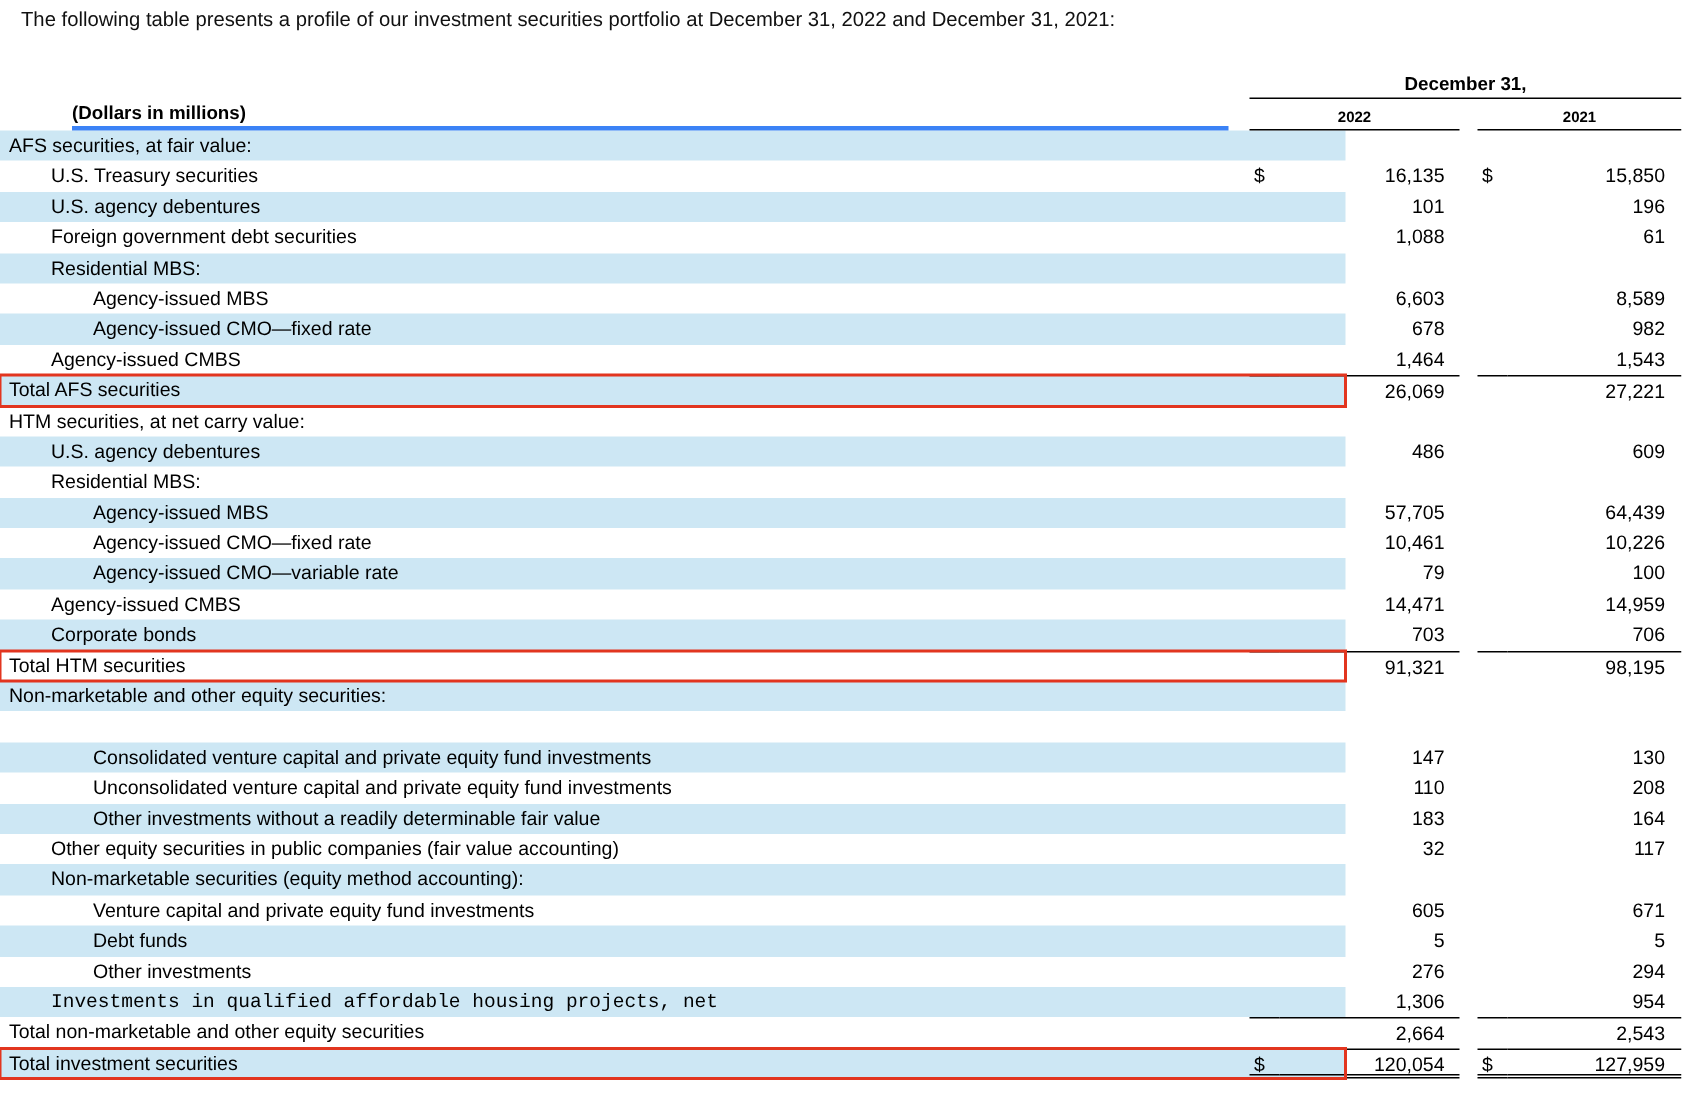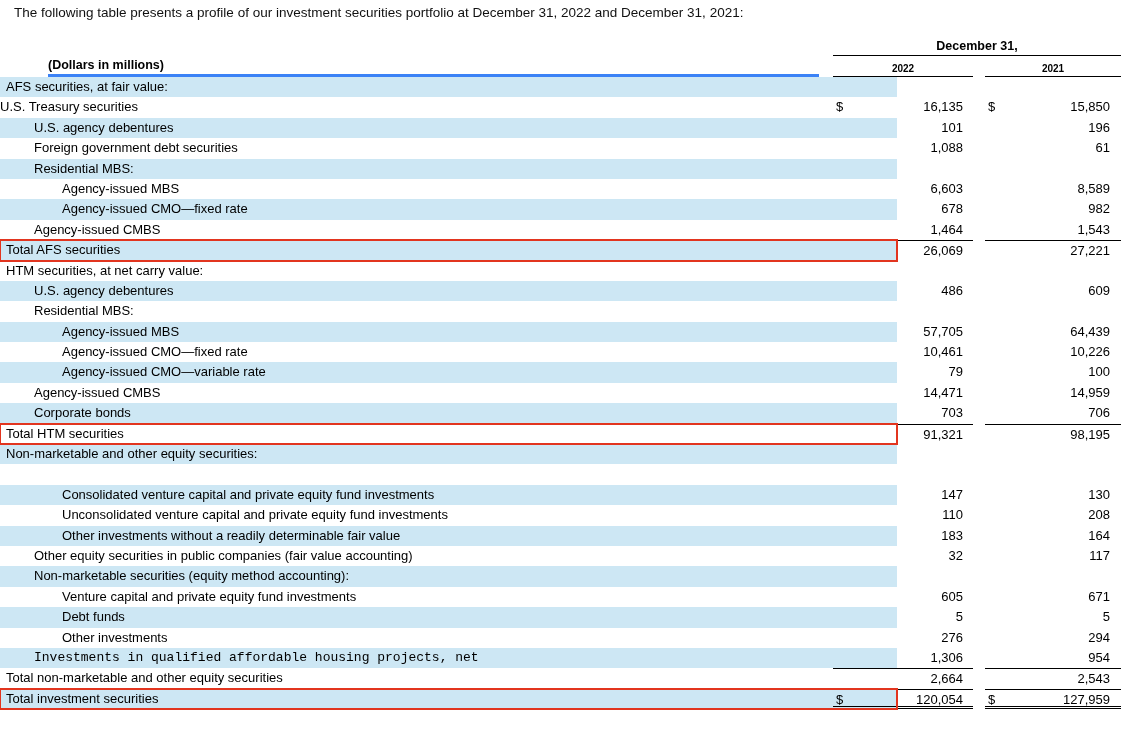--- a/index.html
+++ b/index.html
@@ -7,21 +7,21 @@
   body {
     font-family: "Liberation Sans", sans-serif;
     color: #000;
     height: 739px;
     overflow: hidden;
   }
   .doc { width: 1121px; padding-top: 5px; }
   .intro {
     font-size: 13.5px;
     padding-left: 14px;
-    margin-bottom: 13px;
+    margin-bottom: 23px;
     color: #111;
   }
   .grid {
     display: grid;
     grid-template-columns: 833px 20px 120px 12px 20px 116px;
     width: 897px;
   }
   
   .hrow-a { height: 23px; }
   .hcell-empty { grid-column: 1; }
@@ -87,21 +87,21 @@
   <div class="grid row">
     <div class="cell label" style="padding-left: 6px;">AFS securities, at fair value:</div>
     <div class="cell dollar d2022"></div>
     <div class="cell value v2022"></div>
     <div class="cell gap"></div>
     <div class="cell dollar d2021"></div>
     <div class="cell value v2021"></div>
   </div>
 
   <div class="grid row">
-    <div class="cell label" style="">U.S. Treasury securities</div>
+    <div class="cell label" style="padding-left: 34px;">U.S. Treasury securities</div>
     <div class="cell dollar d2022">$</div>
     <div class="cell value v2022">16,135</div>
     <div class="cell gap"></div>
     <div class="cell dollar d2021">$</div>
     <div class="cell value v2021">15,850</div>
   </div>
 
   <div class="grid row">
     <div class="cell label" style="padding-left: 34px;">U.S. agency debentures</div>
     <div class="cell dollar d2022"></div>

